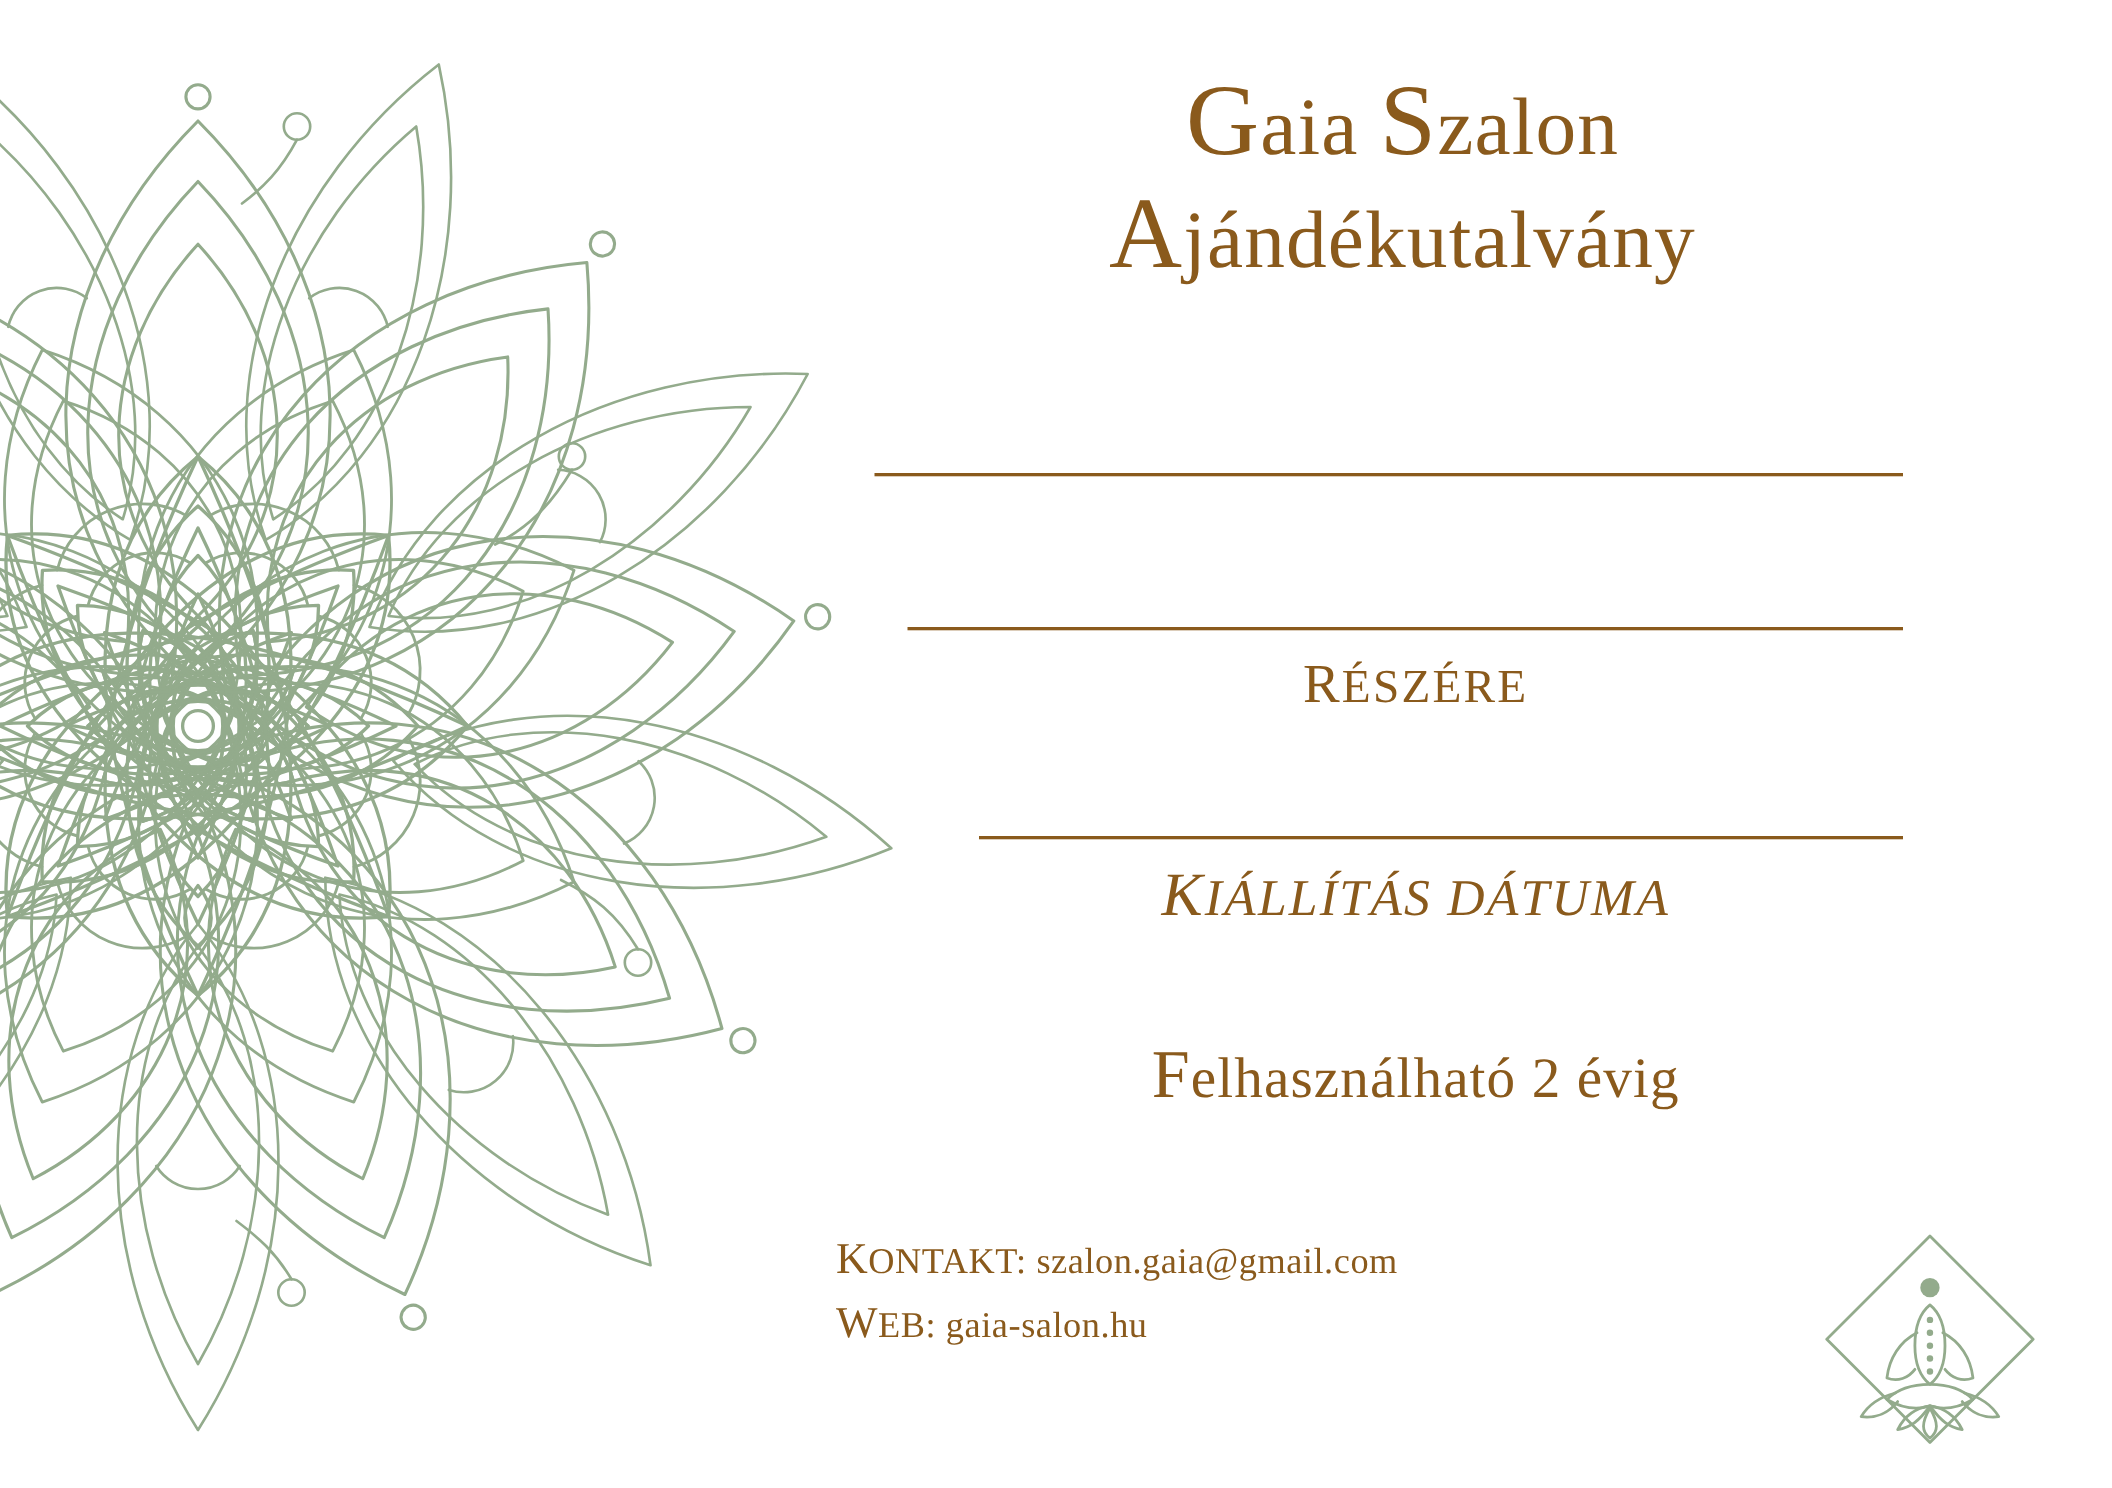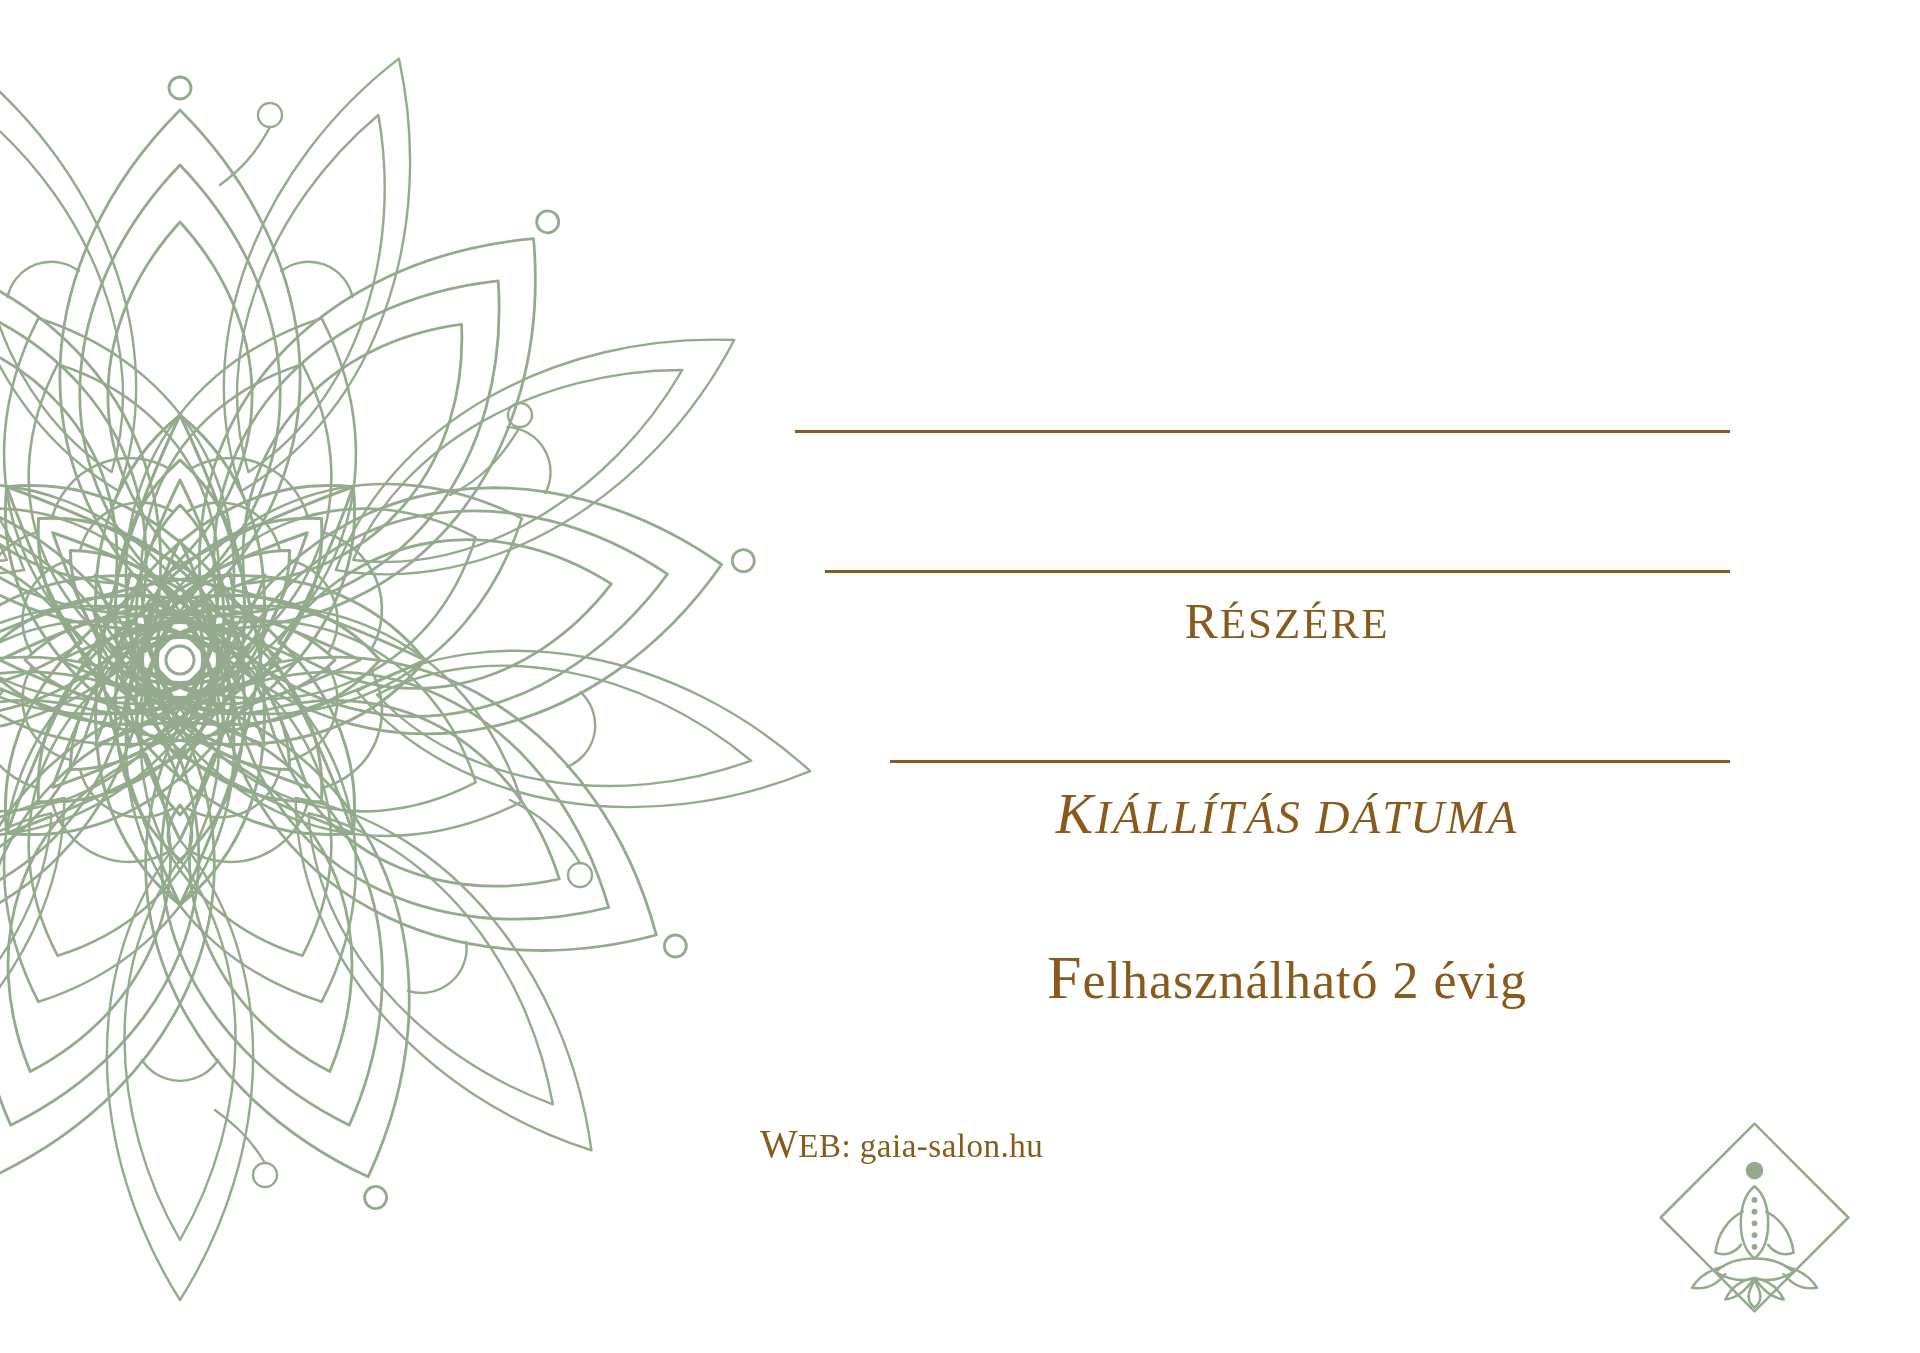--- a/index.html
+++ b/index.html
@@ -409,37 +409,48 @@
           <path d="M390 167 C375 195 360 210 340 225"></path>
           <circle cx="385" cy="1215" r="12"></circle>
           <path d="M385 1203 C370 1178 355 1165 335 1150"></path>
         </g>
       </g>
     </svg>
   </div>
 
   <div class="content">
 
+    <div class="title-block">
+      <div class="title-line l1">
+        <span class="cap">G</span><span>aia </span><span class="cap">S</span><span>zalon</span>
+      </div>
+      <div class="title-line l2">
+        <span class="cap">A</span><span>jándékutalvány</span>
+      </div>
+    </div>
 
     <div class="rule rule-1"></div>
     <div class="rule rule-2"></div>
     <div class="field-label label-reszere">
       <span class="cap">R</span><span>ÉSZÉRE</span>
     </div>
 
     <div class="rule rule-3"></div>
     <div class="field-label label-datum">
       <span class="cap">K</span><span>IÁLLÍTÁS DÁTUMA</span>
     </div>
 
     <div class="field-label label-ervenyes">
       <span class="cap">F</span><span>elhasználható 2 évig</span>
     </div>
 
     <div class="contact">
+      <div class="contact-line">
+        <span class="cap">K</span><span>ONTAKT: </span><span>szalon.gaia@gmail.com</span>
+      </div>
       <div class="contact-line">
         <span class="cap">W</span><span>EB: </span><span>gaia-salon.hu</span>
       </div>
     </div>
   </div>
 
   <div class="logo">
     <svg viewBox="0 0 220 220" xmlns="http://www.w3.org/2000/svg">
       <g fill="none" stroke="#93ab8c" stroke-width="2.6" stroke-linecap="round" stroke-linejoin="round">
 

